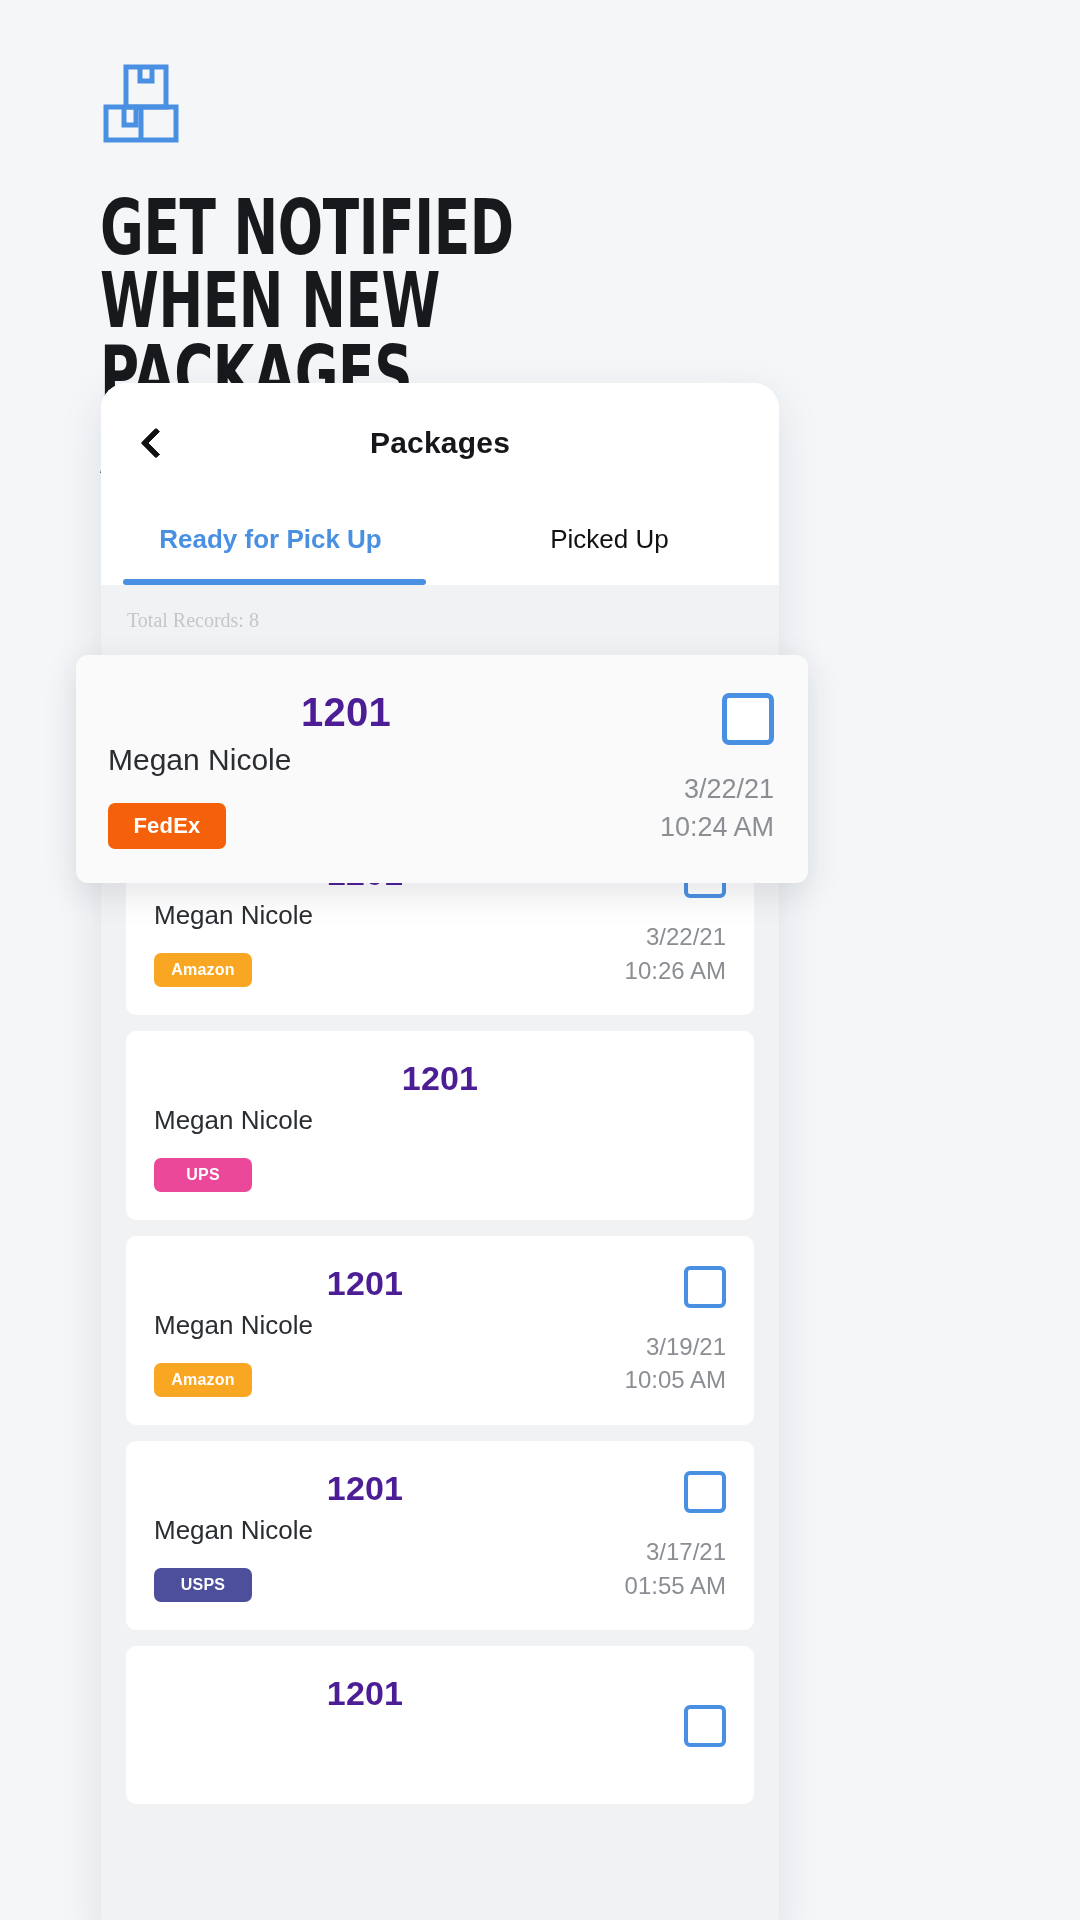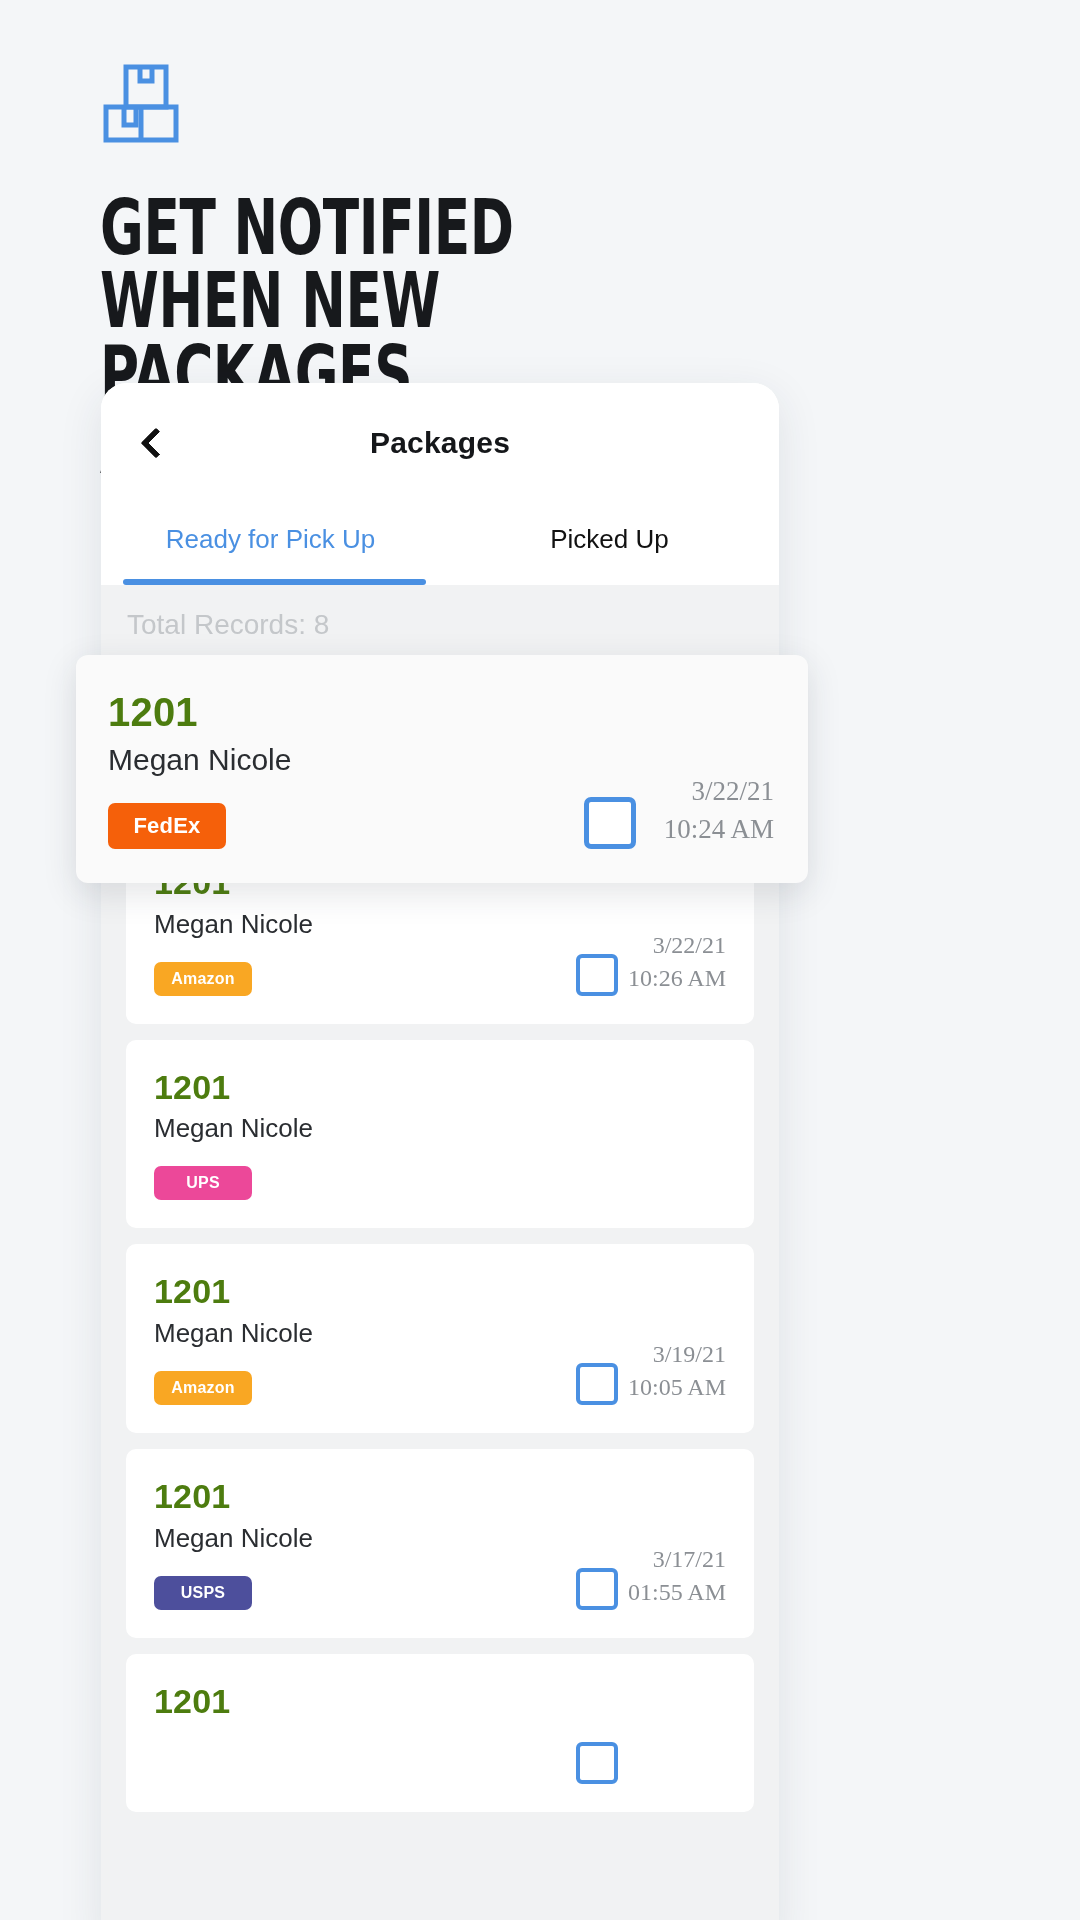--- a/index.html
+++ b/index.html
@@ -82,62 +82,64 @@
   }
   .tab {
     flex:1;
     display:flex;
     align-items:center;
     justify-content:center;
     font-size:26px;
     position:relative;
     padding-bottom:10px;
   }
-  .tab.active { color:#4a90e2; font-weight:400; }
+  .tab.active { color:#4a90e2; font-weight:700; }
   .tab.inactive { color:#111; font-weight:400; }
   .tab.active::after {
     content:"";
     position:absolute;
     left:22px; right:14px;
     bottom:0;
     height:6px;
     background:#4a90e2;
     border-radius:3px;
   }
 
   .list-area {
     background:#f1f2f3;
     height:calc(100% - 202px);
     padding:0 0 0 0;
     position:relative;
   }
   .total-records {
     padding:24px 0 18px 26px;
-    font-size:28px;
+    font-size:20px;
     color:#c4c7ca;
+    font-family:Liberation Serif, serif;
   }
 
   .rows { padding:0 25px; }
 
   .row {
     background:#ffffff;
     border-radius:10px;
     margin-bottom:16px;
     padding:30px 28px 28px 28px;
     display:flex;
     position:relative;
     min-height:158px;
   }
   .row-left { flex:1; }
   .unit {
     font-size:34px;
     font-weight:700;
-    color:#4d7c0f;
+    color:#4c1d95;
     line-height:1.05;
     letter-spacing:0.2px;
+    text-align:center;
   }
   .person {
     margin-top:8px;
     font-size:26px;
     color:#2a2d31;
   }
   .badge {
     display:inline-block;
     margin-top:22px;
     min-width:98px;
@@ -145,24 +147,23 @@
     border-radius:7px;
     color:#fff;
     font-size:16px;
     font-weight:700;
     text-align:center;
     letter-spacing:0.2px;
   }
   .row-right {
     width:150px;
     display:flex;
-    flex-direction:row;
+    flex-direction:column;
     align-items:flex-end;
-    justify-content:space-between;
-    font-family:Liberation Serif, serif;
+    justify-content:center;
   }
   .checkbox {
     width:42px; height:42px;
     border:4px solid #4a90e2;
     border-radius:6px;
     background:#fff;
   }
   .stamp {
     margin-top:22px;
     text-align:right;

